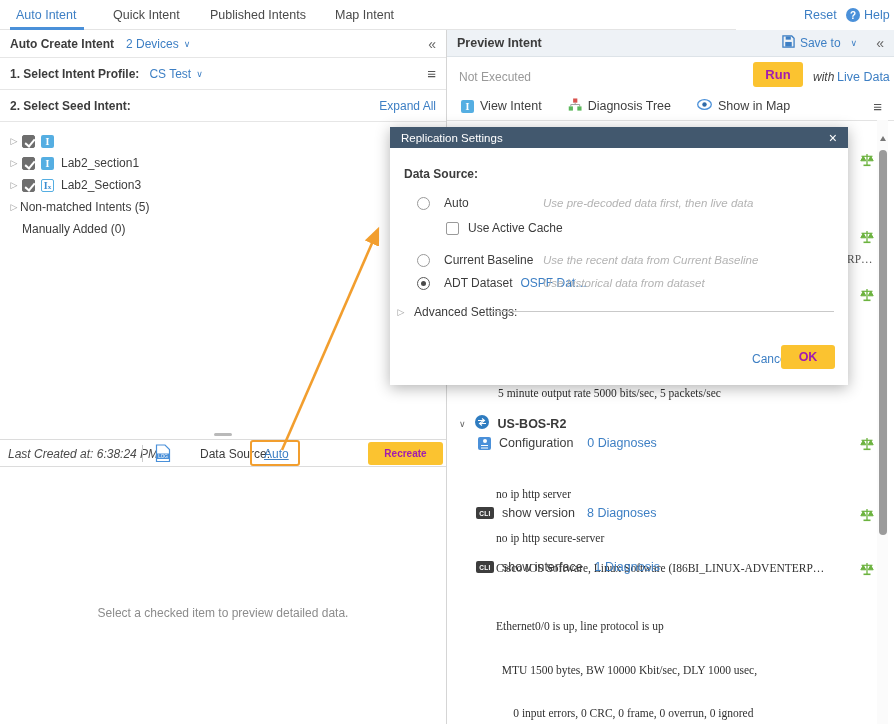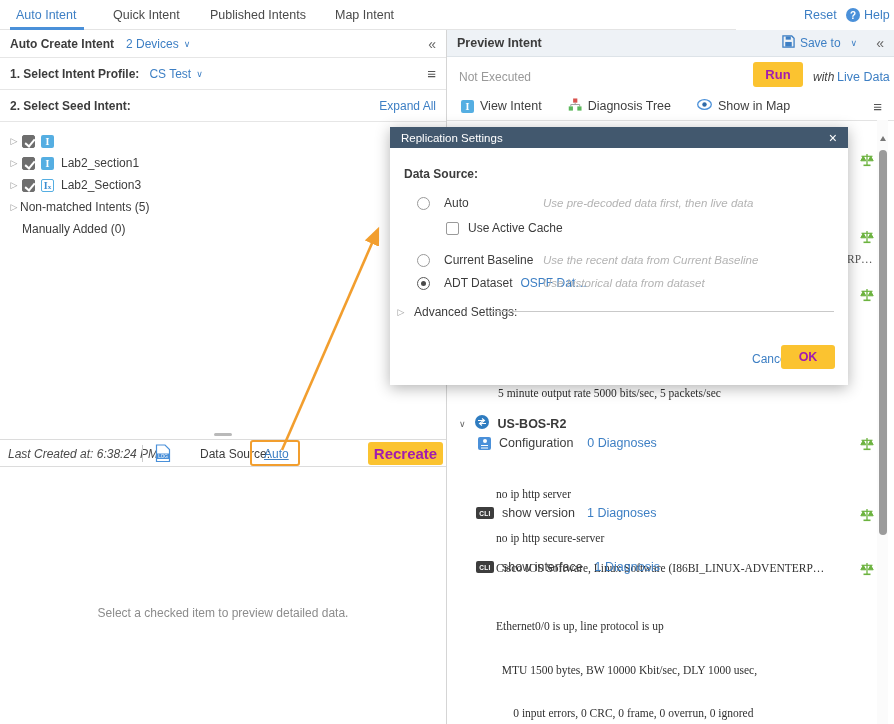--- a/index.html
+++ b/index.html
@@ -162,21 +162,21 @@
     <span class="vdiv" style="left:142px;"></span>
     <span class="abs" style="left:155px; top:4px;">
       <svg width="16" height="19" viewBox="0 0 16 19">
         <path d="M1.5 1 h8.5 l4.5 4.5 V17.5 H1.5 Z" fill="#fff" stroke="#4a90d9" stroke-width="1.2"></path>
         <rect x="1.5" y="9.5" width="13" height="5.5" fill="#4a90d9"></rect>
         <text x="8" y="13.8" font-size="4.6" fill="#fff" text-anchor="middle">LOG</text>
       </svg>
     </span>
     <span class="abs" style="left:200px; top:7px;">Data Source:</span>
     <span class="abs link" style="left:264px; top:7px; text-decoration:underline;">Auto</span>
-    <button class="btn-yellow abs" style="left:368px; top:2px; width:75px; height:23px; font-size:15px;">Recreate</button>
+    <button class="btn-yellow abs" style="left:368px; top:2px; width:75px; height:23px; font-size:10px;">Recreate</button>
   </div>
 
   <div class="abs" style="left:0; top:606px; width:446px; text-align:center; color:#8c8c8c;">Select a checked item to preview detailed data.</div>
 
   <div id="right">
 
     <div id="preview-header">
       <span class="bold" style="font-size:12.5px;">Preview Intent</span>
       <span style="margin-left:auto; display:flex; align-items:center; gap:5px;">
         <span>
@@ -247,21 +247,21 @@
       <span class="diag-link" style="margin-left:6px;">0 Diagnoses</span>
     </div>
     <div class="abs mono" style="left:49px; top:428px;">
       <div>no ip http server</div>
       <div>no ip http secure-server</div>
     </div>
 
     <div class="sec-row" style="left:29px; top:476px;">
       <span class="cli-badge">CLI</span>
       <span>show version</span>
-      <span class="diag-link" style="margin-left:4px;">1 Diagnoses</span>
+      <span class="diag-link" style="margin-left:4px;">8 Diagnoses</span>
     </div>
     <div class="abs mono" style="left:49px; top:502px;">
       <div>Cisco IOS Software, Linux Software (I86BI_LINUX-ADVENTERP…</div>
     </div>
 
     <div class="sec-row" style="left:29px; top:530px;">
       <span class="cli-badge">CLI</span>
       <span>show interface</span>
       <span class="diag-link" style="margin-left:4px;">1 Diagnosis</span>
     </div>

